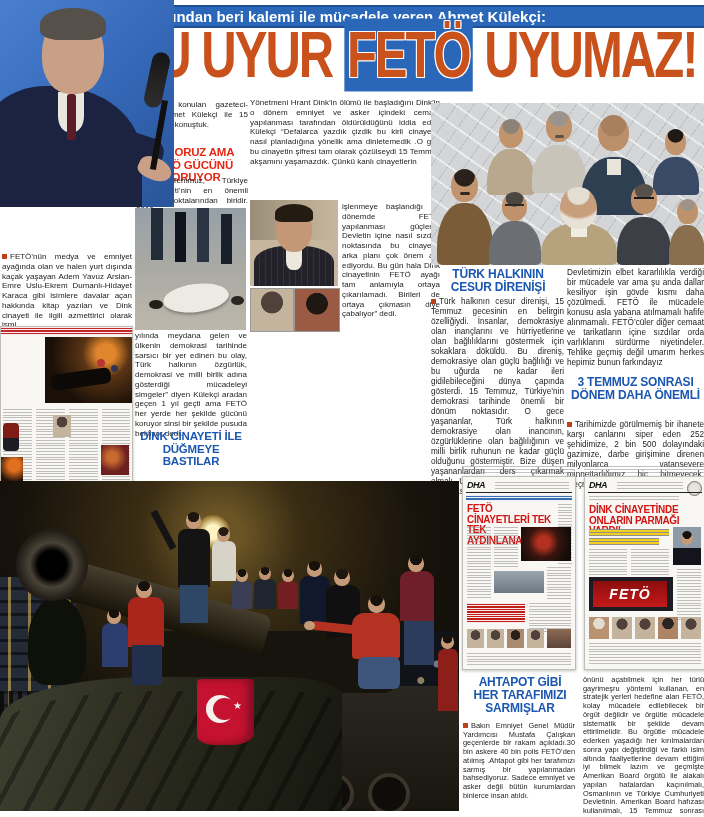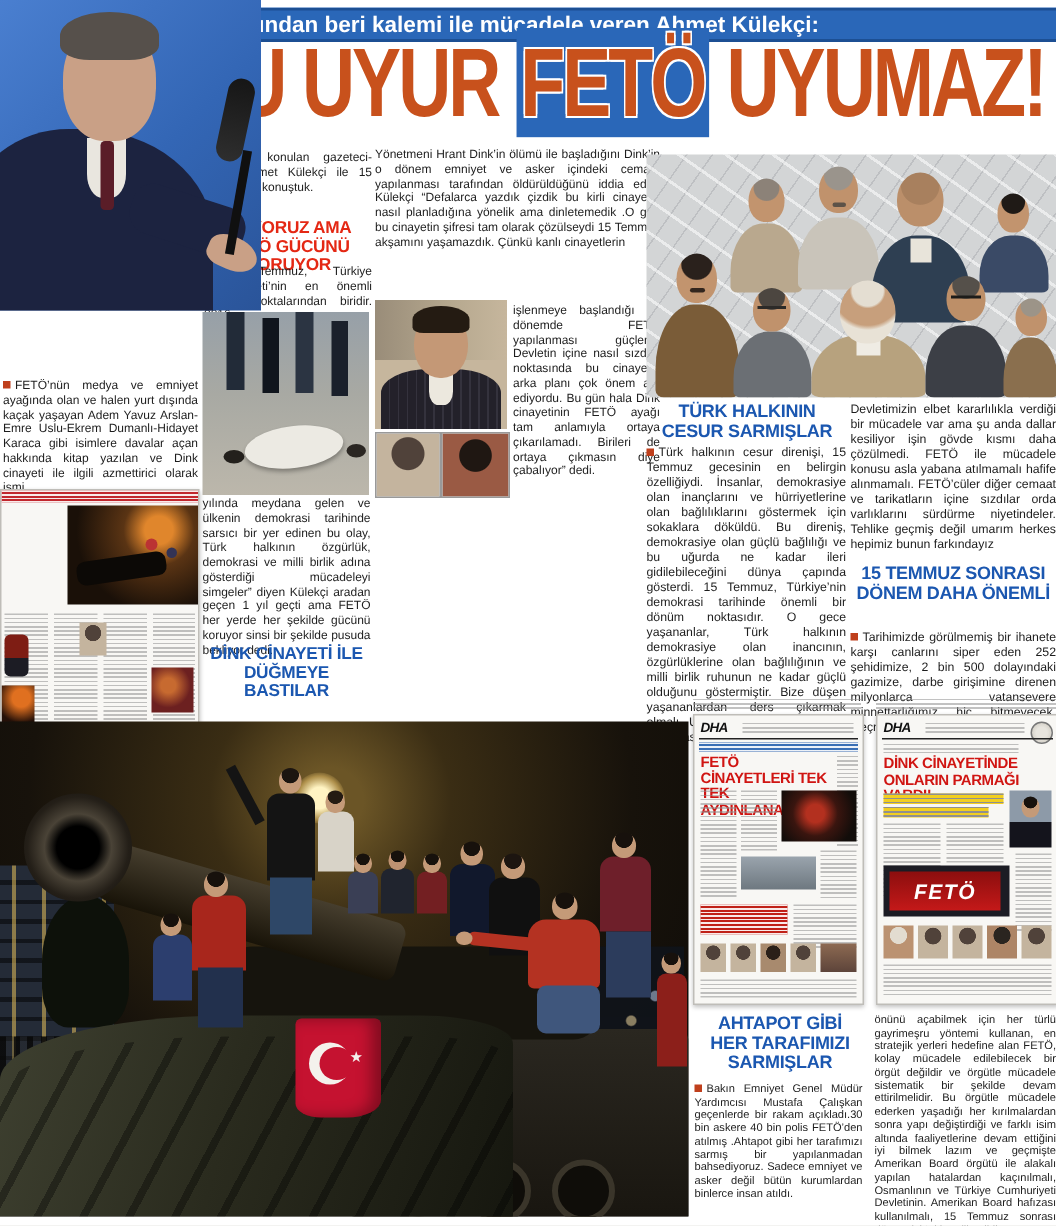--- a/index.html
+++ b/index.html
@@ -160,29 +160,29 @@
       <div class="ph" style="left:14px;top:3px;width:26px;height:30px;background:radial-gradient(circle at 50% 20%,#55504a 0 32%,#bd8f68 35%);"></div>
       <div class="abs" style="left:17px;top:16px;width:20px;height:2px;background:#1d1c1a;"></div>
     </div>
 
     <div class="abs" style="left:238px;top:94px;width:36px;height:68px;">
       <div class="pb" style="left:0;right:0;bottom:0;height:40px;background:#8a6f4e;"></div>
       <div class="ph" style="left:8px;top:2px;width:21px;height:25px;background:radial-gradient(circle at 50% 20%,#9c9488 0 30%,#c0926c 33%);"></div>
     </div>
   </div>
 
-  <div class="abs h-blue" style="left:433px;top:268px;width:130px;font-size:12px;"><span>TÜRK HALKININ CESUR SARMIŞLAR</span></div>
+  <div class="abs h-blue" style="left:433px;top:268px;width:130px;font-size:12px;"><span>TÜRK HALKININ CESUR DİRENİŞİ</span></div>
 
   <div class="abs body-txt" style="left:431px;top:297px;width:133px;height:212px;font-size:8.2px;">
     <span class="blt"></span><span>Türk halkının cesur direnişi, 15 Temmuz gecesinin en belirgin özelliğiydi. İnsanlar, demokrasiye olan inançlarını ve hürriyetlerine olan bağlılıklarını göstermek için sokaklara döküldü. Bu direniş, demokrasiye olan güçlü bağlılığı ve bu uğurda ne kadar ileri gidilebileceğini dünya çapında gösterdi. 15 Temmuz, Türkiye’nin demokrasi tarihinde önemli bir dönüm noktasıdır. O gece yaşananlar, Türk halkının demokrasiye olan inancının, özgürlüklerine olan bağlılığının ve milli birlik ruhunun ne kadar güçlü olduğunu göstermiştir. Bize düşen yaşananlardan ders çıkarmak olmalı. Unutmayalım ki su uyur da FETÖ asla uyumaz.</span>
   </div>
 
   <div class="abs body-txt" style="left:567px;top:268px;width:137px;height:104px;font-size:8.2px;"><span>Devletimizin elbet kararlılıkla verdiği bir mücadele var ama şu anda dallar kesiliyor işin gövde kısmı daha çözülmedi. FETÖ ile mücadele konusu asla yabana atılmamalı hafife alınmamalı. FETÖ’cüler diğer cemaat ve tarikatların içine sızdılar orda varlıklarını sürdürme niyetindeler. Tehlike geçmiş değil umarım herkes hepimiz bunun farkındayız</span></div>
 
-  <div class="abs h-blue" style="left:570px;top:376px;width:131px;font-size:12px;"><span>15 TEMMUZ SONRASI DÖNEM DAHA ÖNEMLİ</span></div>
+  <div class="abs h-blue" style="left:570px;top:376px;width:131px;font-size:12px;"><span>3 TEMMUZ SONRASI DÖNEM DAHA ÖNEMLİ</span></div>
 
   <div class="abs body-txt" style="left:567px;top:420px;width:137px;height:74px;font-size:8.2px;">
     <span class="blt"></span><span>Tarihimizde görülmemiş bir ihanete karşı canlarını siper eden 252 şehidimize, 2 bin 500 dolayındaki gazimize, darbe girişimine direnen milyonlarca vatansevere minnettarlığımız hiç bitmeyecek. Geçmişte mensuplarının</span>
   </div>
 
   <div class="abs" style="left:0;top:481px;width:459px;height:330px;overflow:hidden;
               background:radial-gradient(circle at 48% 16%,#6b5526 0 6%,#3a2d14 22%,#17120b 55%,#0b0906 100%);">
     <div class="abs" style="left:196px;top:34px;width:34px;height:34px;background:radial-gradient(circle,#fff3c2 0 30%,rgba(240,200,110,.5) 60%,transparent 75%);border-radius:50%;"></div>
     <div class="abs" style="left:0;top:96px;width:76px;height:140px;background:#242b37;
                 background-image:repeating-linear-gradient(90deg,transparent 0 8px,rgba(228,190,90,.55) 8px 11px,transparent 11px 20px),repeating-linear-gradient(transparent 0 10px,rgba(0,0,0,.5) 10px 13px);"></div>

